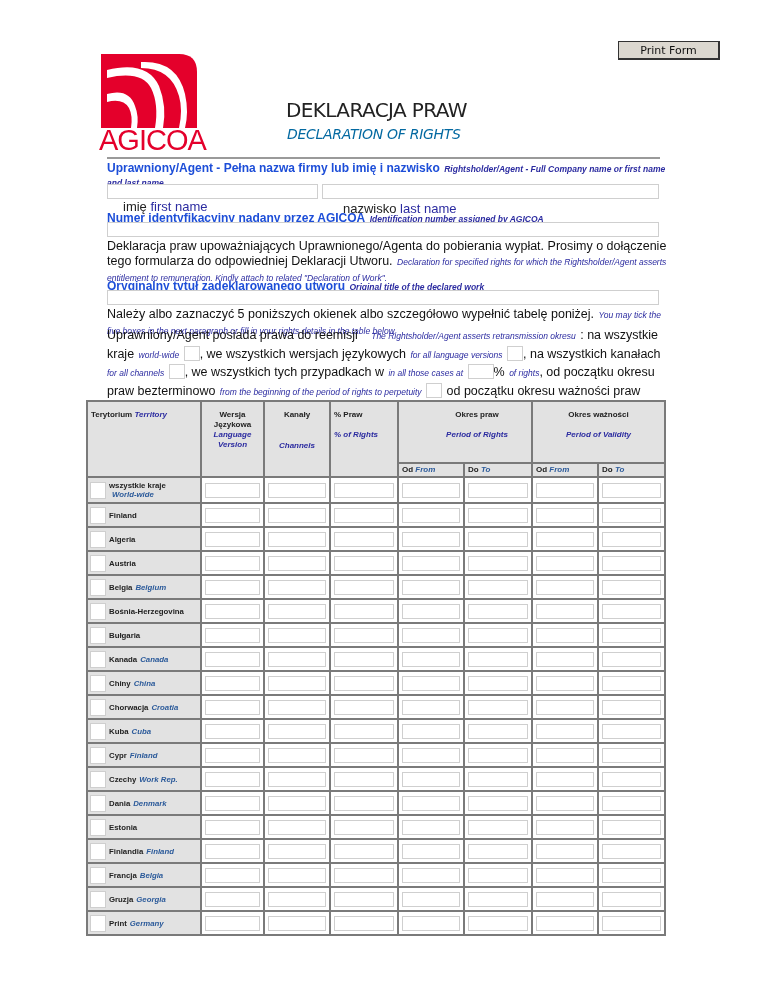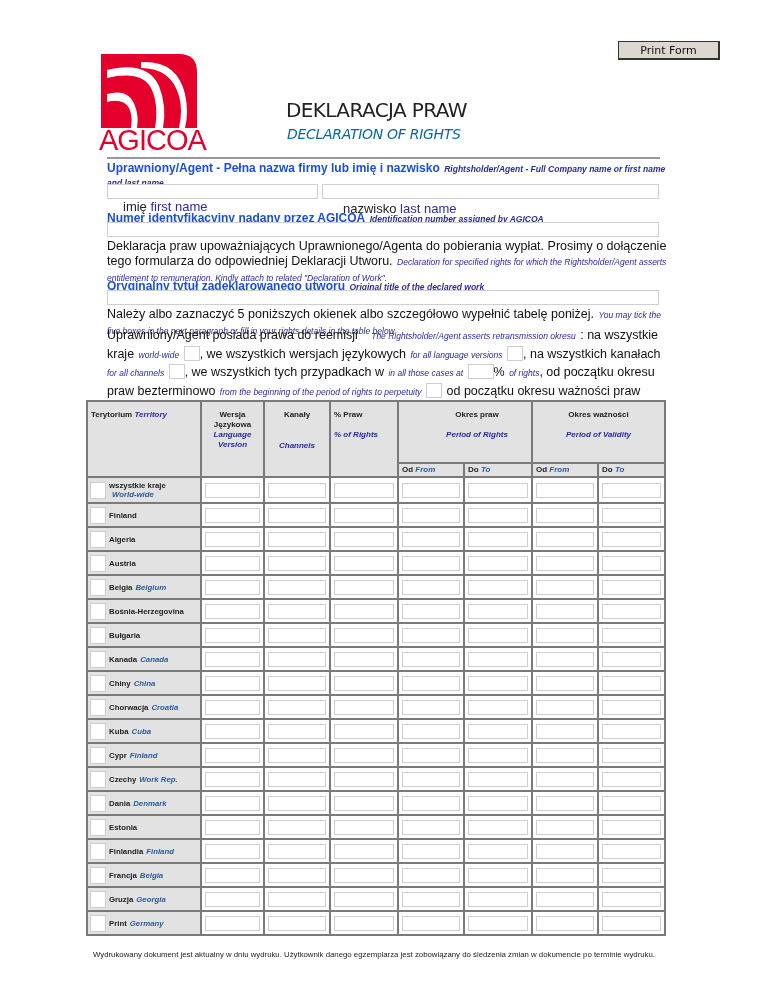--- a/index.html
+++ b/index.html
@@ -473,14 +473,13 @@
         <td class="cell"><input class="inp" style=""></td>
         <td class="cell"><input class="inp" style=""></td>
         <td class="cell"><input class="inp" style=""></td>
         <td class="cell"><input class="inp" style=""></td>
         <td class="cell"><input class="inp" style=""></td>
       </tr>
     </tbody>
 </table>
 
 <div class="footer">
-  <div>Wydrukowany dokument jest aktualny w dniu wydruku. Użytkownik danego egzemplarza jest zobowiązany do śledzenia zmian w dokumencie po terminie wydruku.</div>
 </div>
 
 </body></html>

